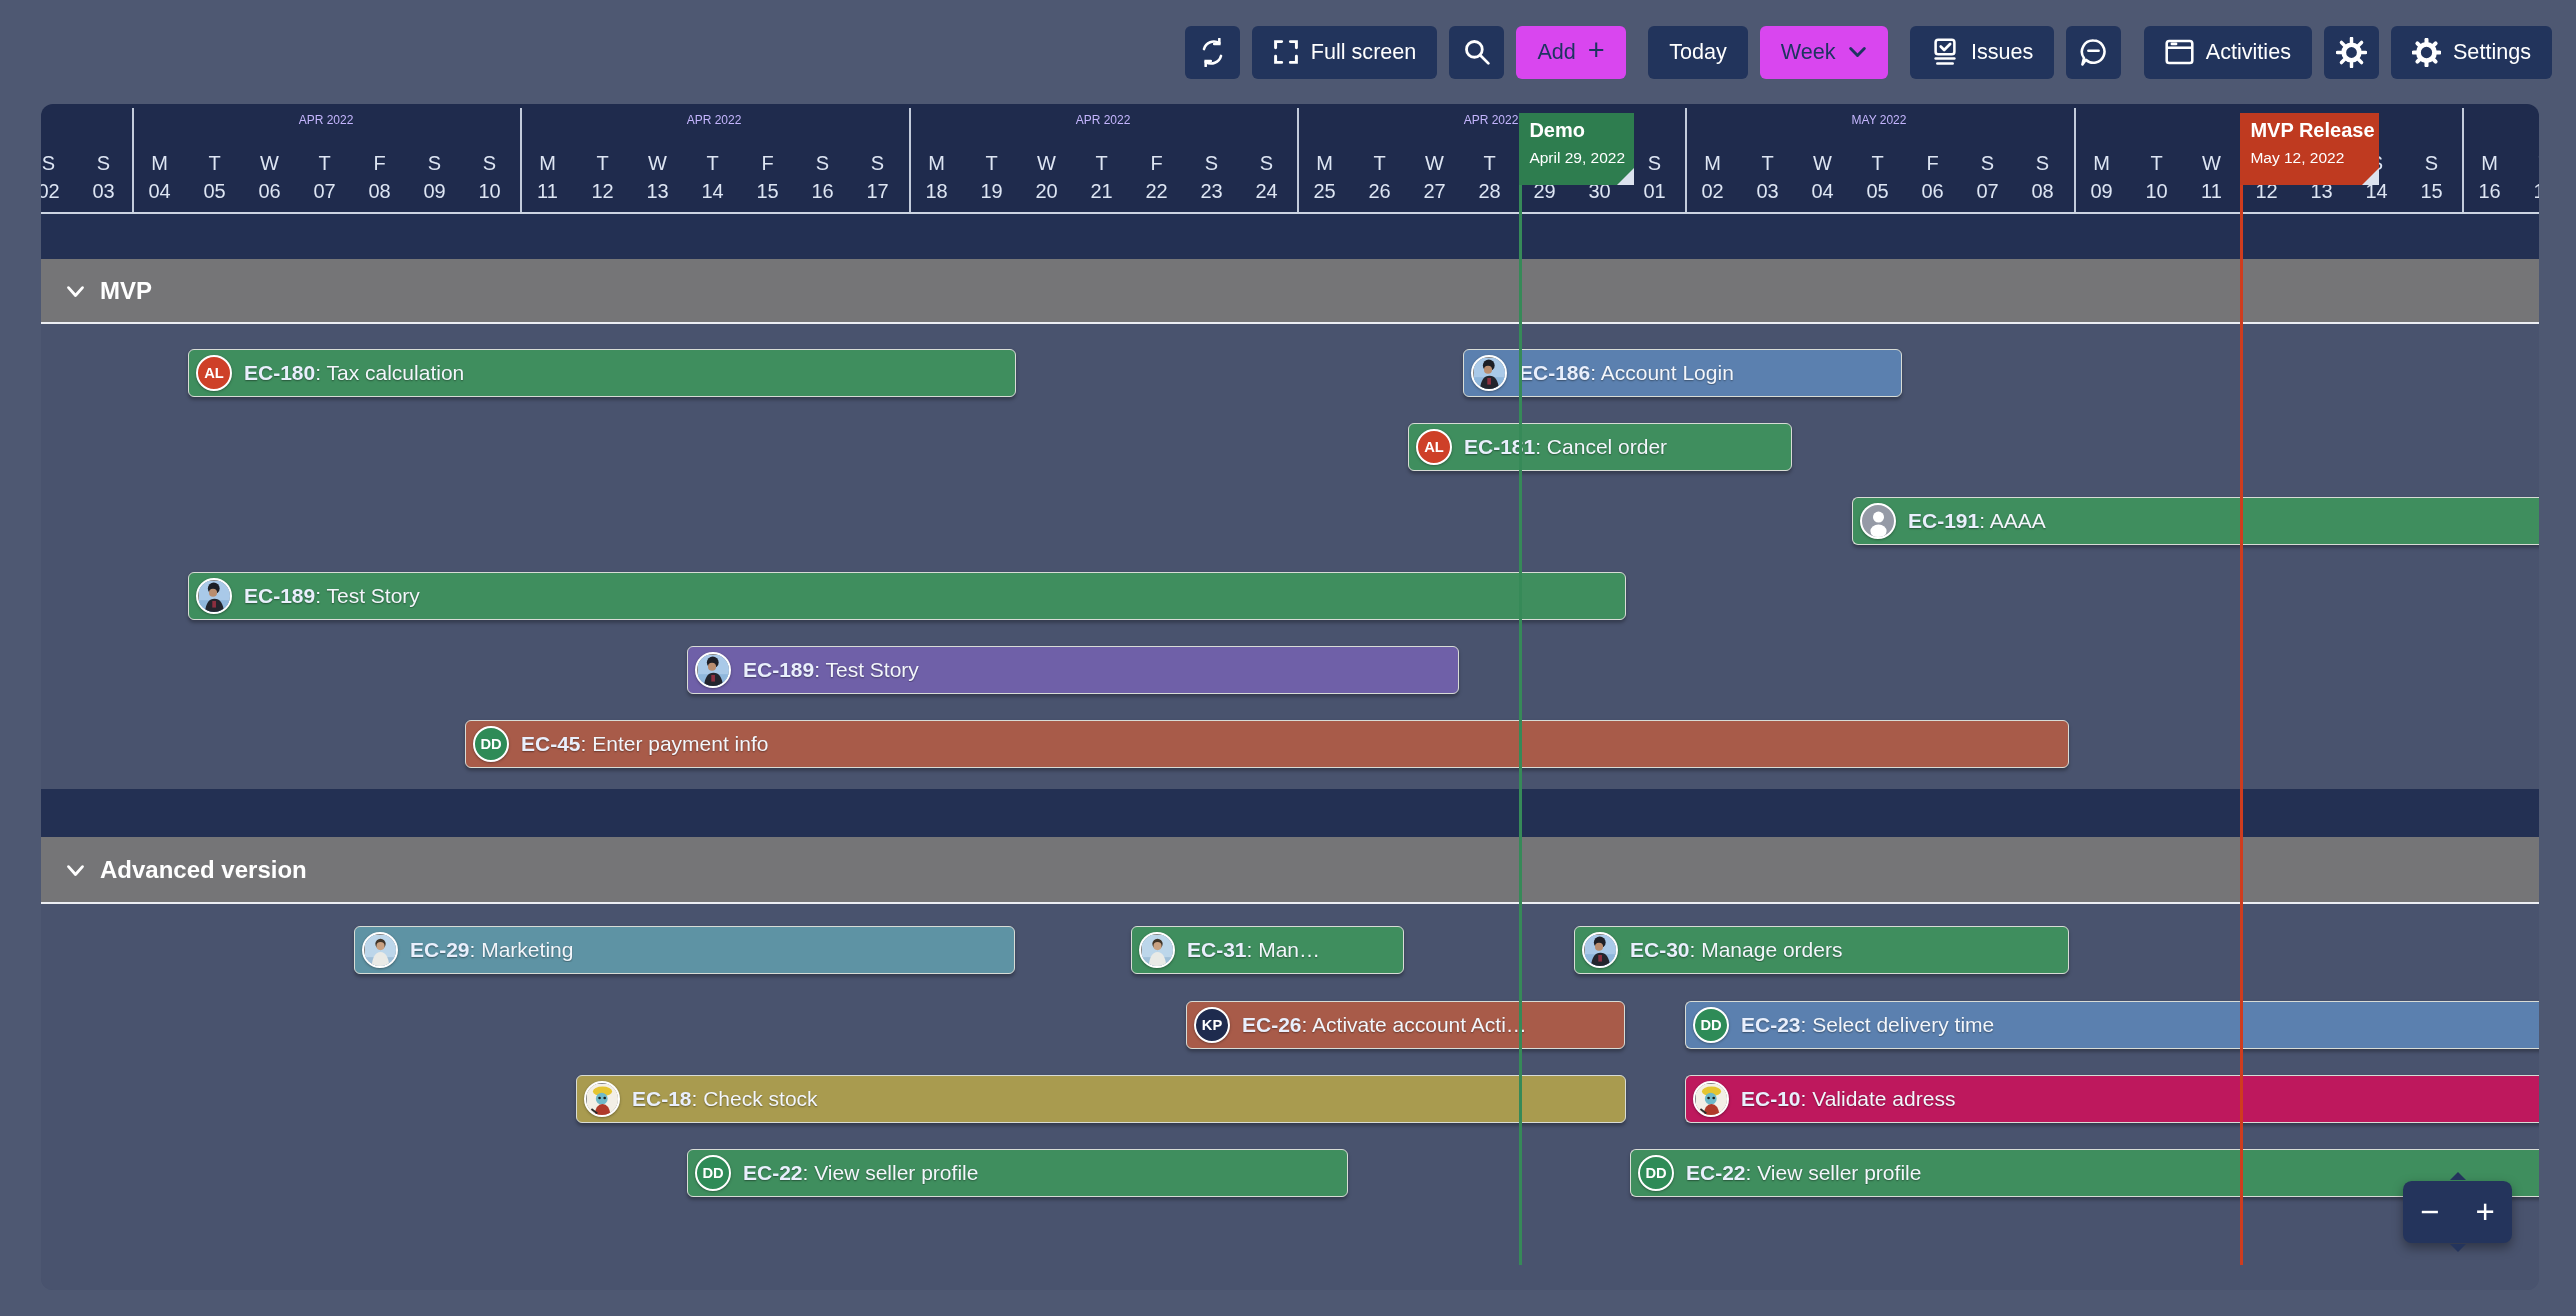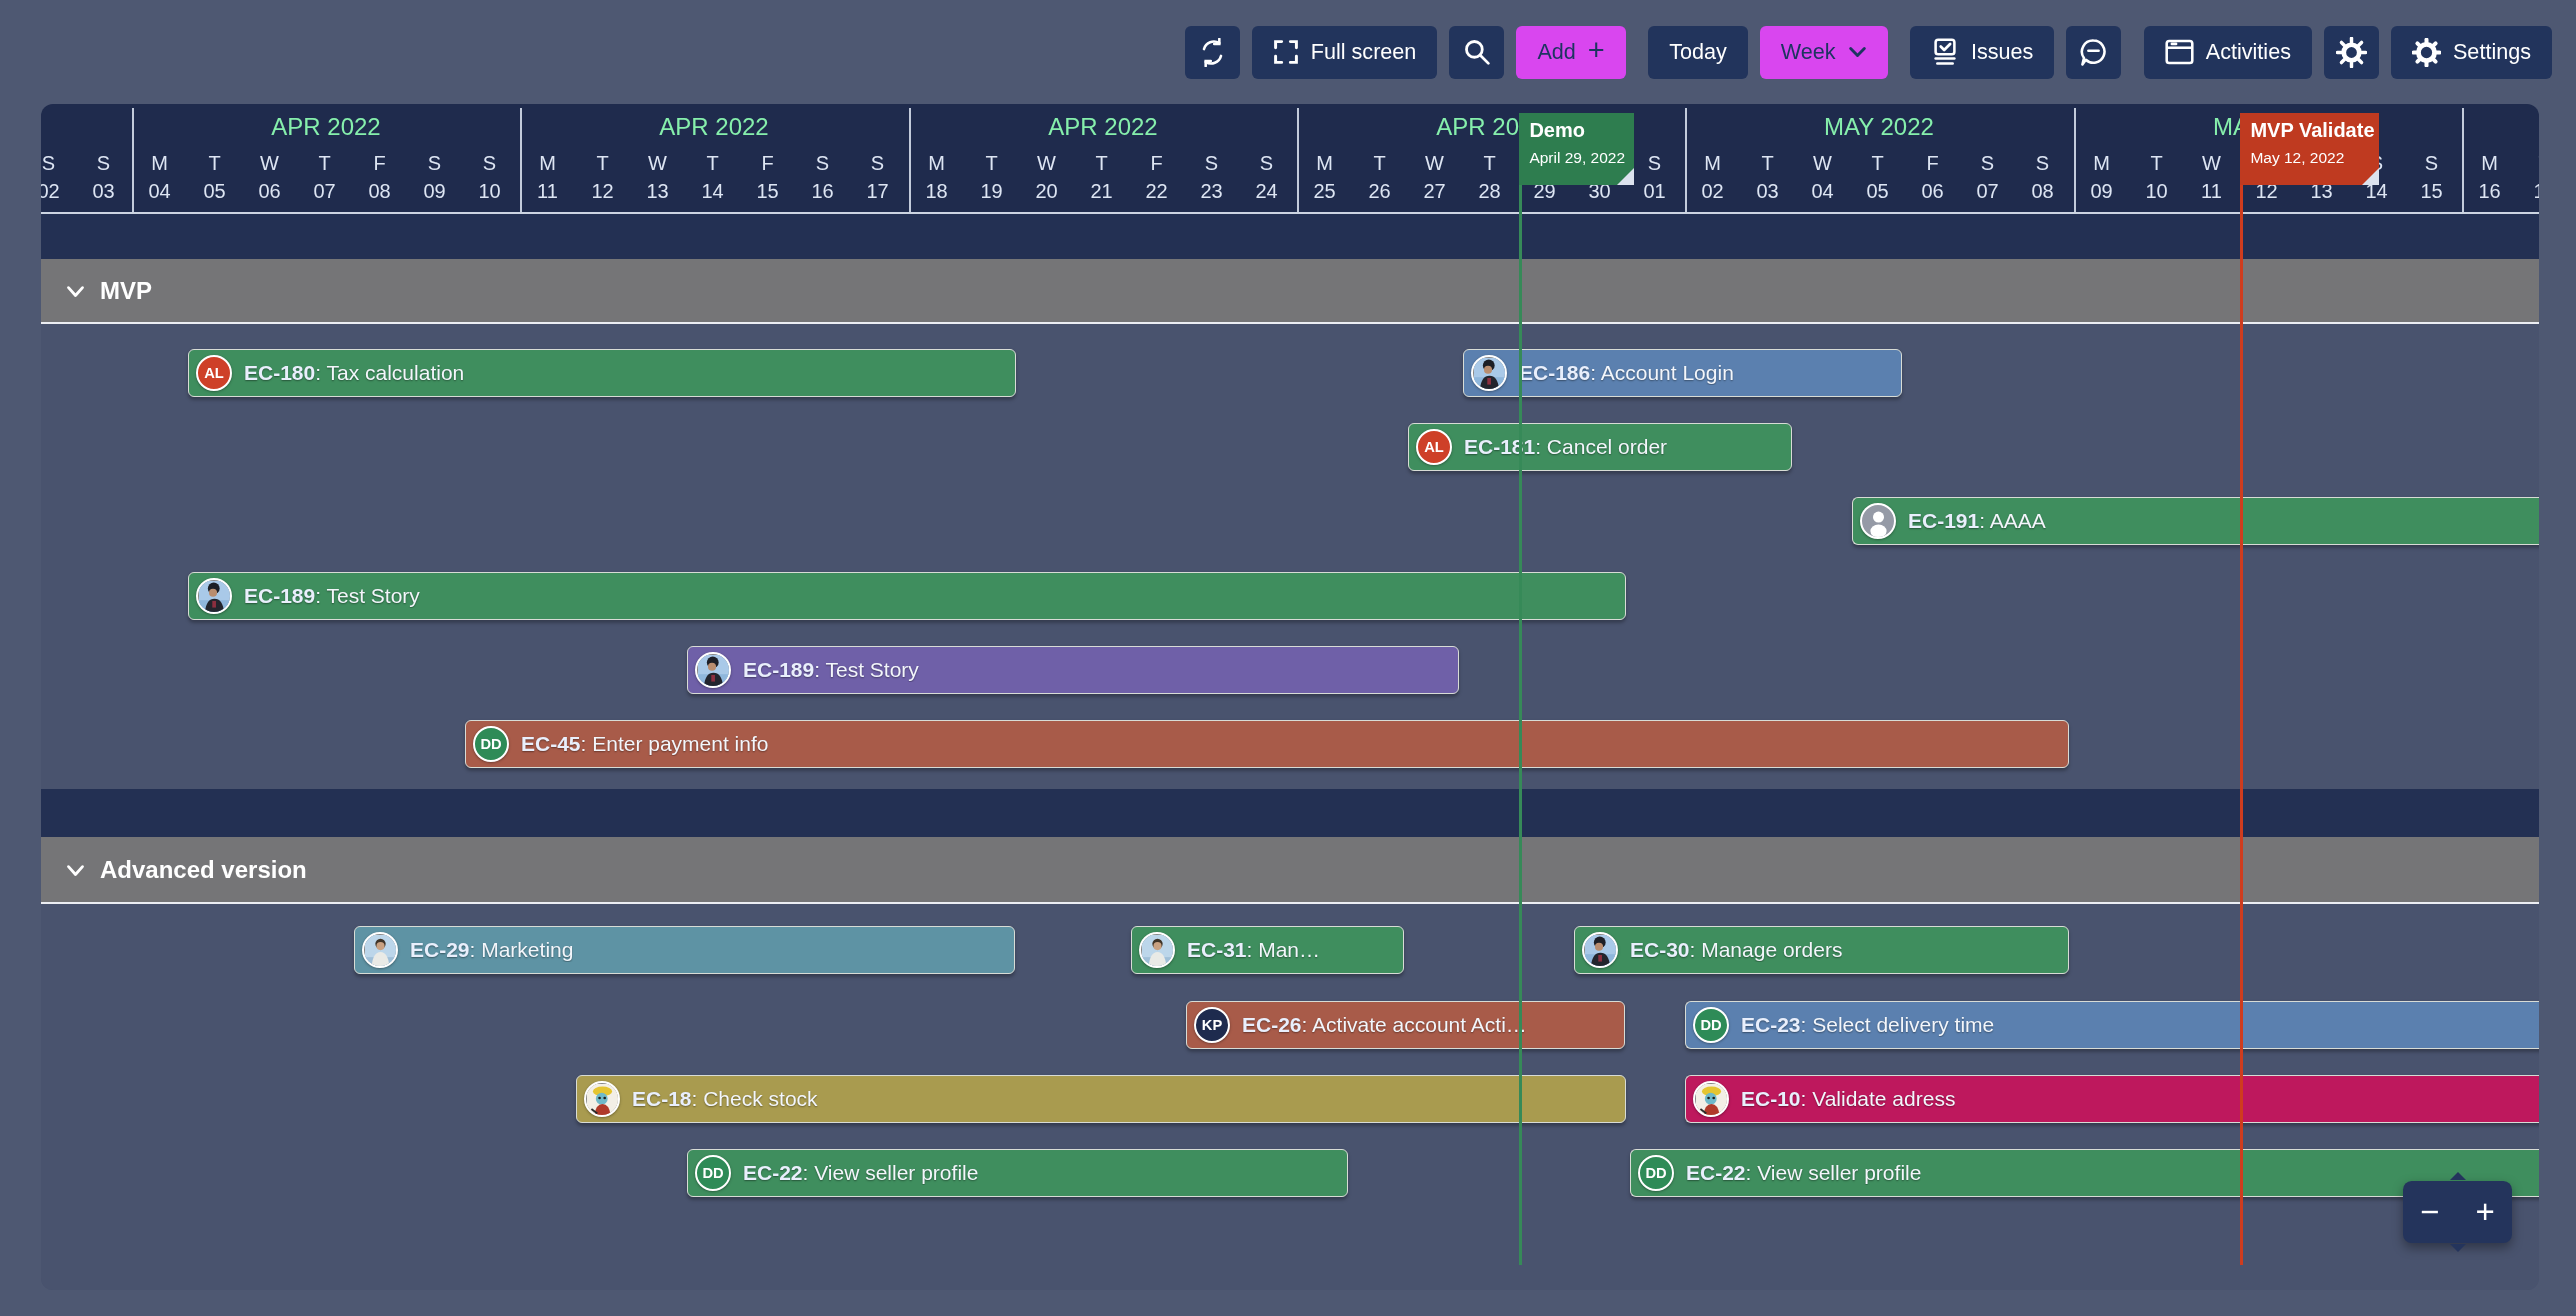--- a/index.html
+++ b/index.html
@@ -39,21 +39,21 @@
     border-radius: 12px; overflow: hidden; background: #49536e;
   }
   .timeline-header {
     position: relative; width: 100%; height: 110px;
     background: #1f2b4d; border-bottom: 2.6px solid #ccd4e2;
   }
   .week { position: absolute; top: 0; height: 108px; }
   .week-sep { position: absolute; top: 3.5px; bottom: 0; width: 1.7px; background: #c3cbdb; z-index: 2; }
   .month-label {
     position: absolute; top: 8.6px; left: 0; right: 0; text-align: center;
-    font-size: 24px; color: #86efac; white-space: nowrap; z-index: 1;
+    font-size: 12px; color: #c4b5fd; white-space: nowrap; z-index: 1;
   }
   .days { position: absolute; top: 43px; left: 0; right: 0; display: flex; }
   .day { text-align: center; color: #dde5f3; }
   .day .dow { display: block; font-size: 20px; height: 33px; line-height: 33px; }
   .day .num { display: block; font-size: 20px; }
 
   .band { width: 100%; background: #233053; }
   .section-header {
     width: 100%; background: #757577; border-bottom: 2.6px solid #eceef3;
     display: flex; align-items: center; gap: 14px; padding-left: 24px;
@@ -626,21 +626,21 @@
     </div>
     <div class="bottom-band" style="height: 71px;"></div>
     <div class="m-line" style="left: 1478px; top: 81px; height: 1080px; background: rgb(54, 138, 88);"></div>
     <div class="flag" style="left: 1478px; width: 115px; background: rgb(46, 125, 79);">
       <div class="flag-name">Demo</div>
       <div class="flag-date">April 29, 2022</div>
       <div class="flag-fold"></div>
     </div>
     <div class="m-line" style="left: 2199px; top: 81px; height: 1080px; background: rgb(207, 60, 30);"></div>
     <div class="flag" style="left: 2199px; width: 139px; background: rgb(191, 58, 32);">
-      <div class="flag-name">MVP Validate</div>
+      <div class="flag-name">MVP Release</div>
       <div class="flag-date">May 12, 2022</div>
       <div class="flag-fold"></div>
     </div>
   </div>
 
 <div class="zoomctl">
   <div class="notch-up"></div>
   <div class="zoom-btn">−</div>
   <div class="zoom-btn">+</div>
   <div class="notch-down"></div>

